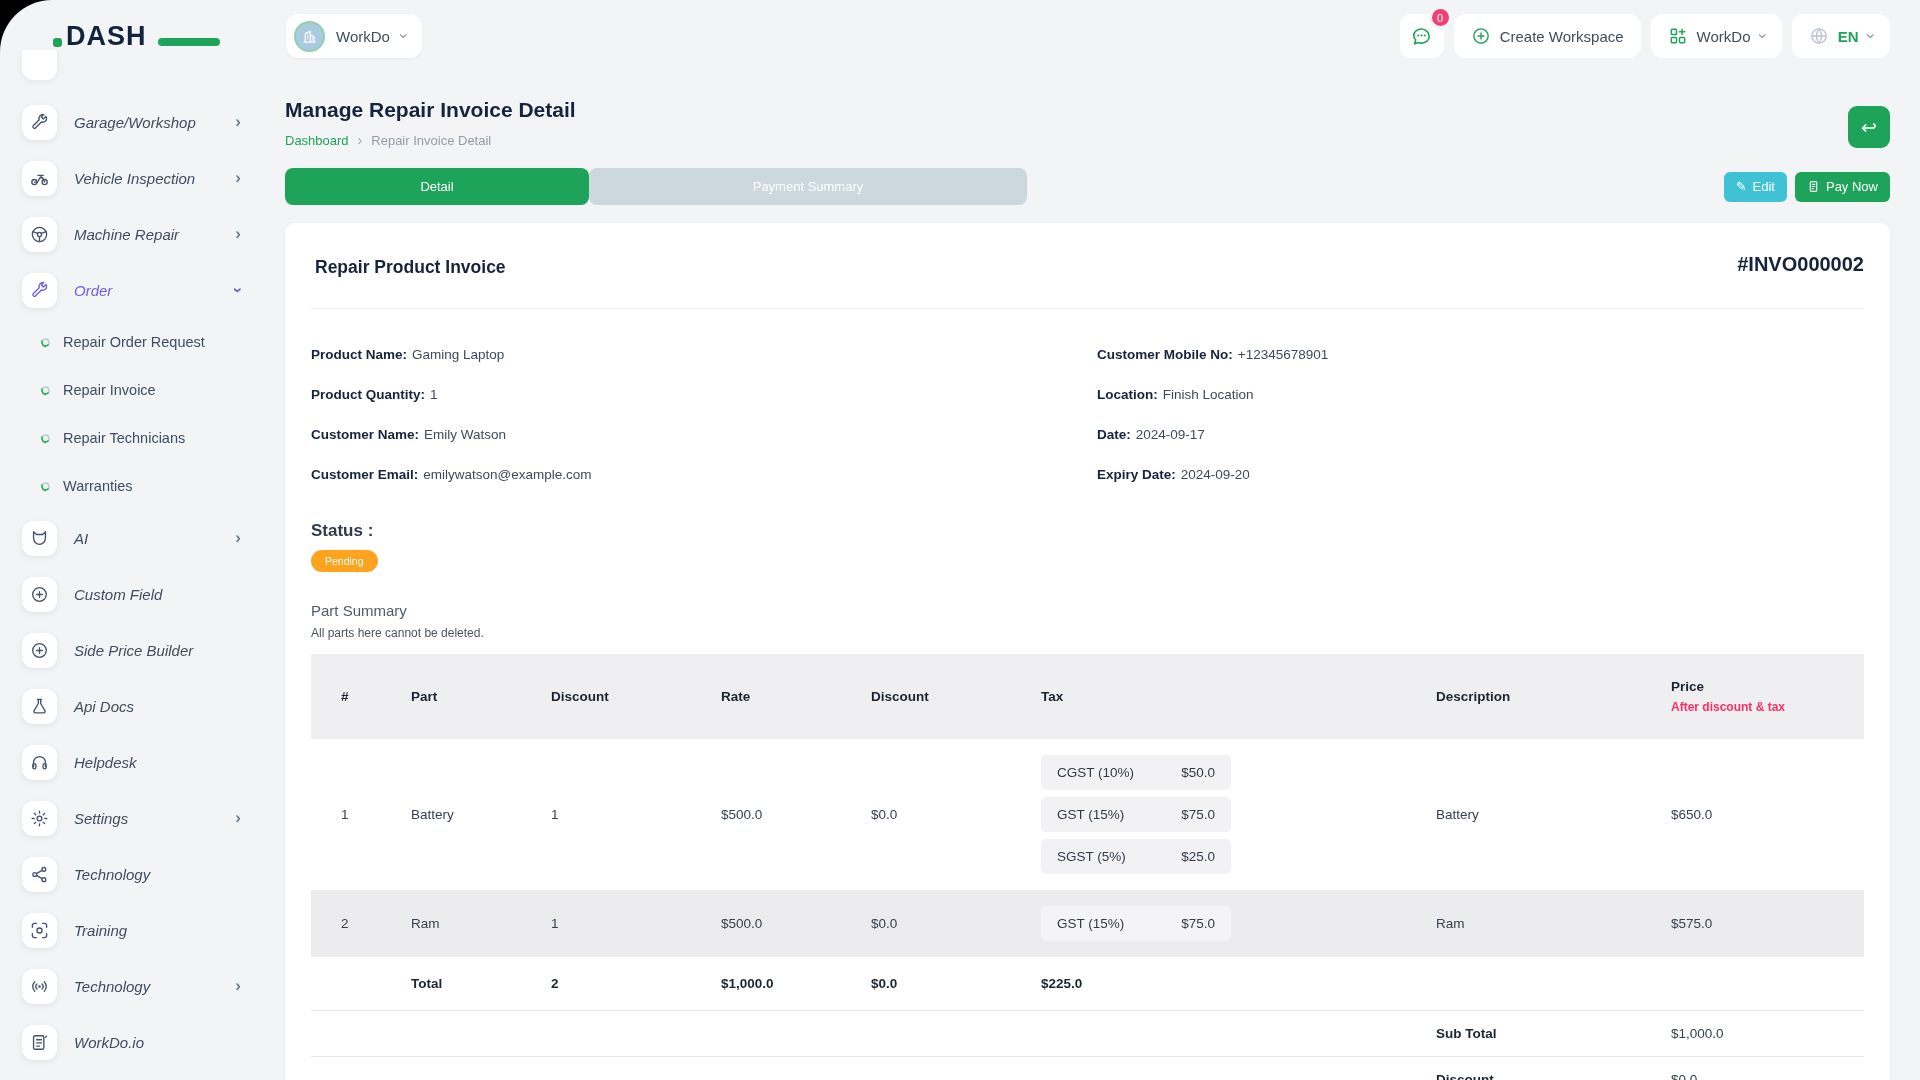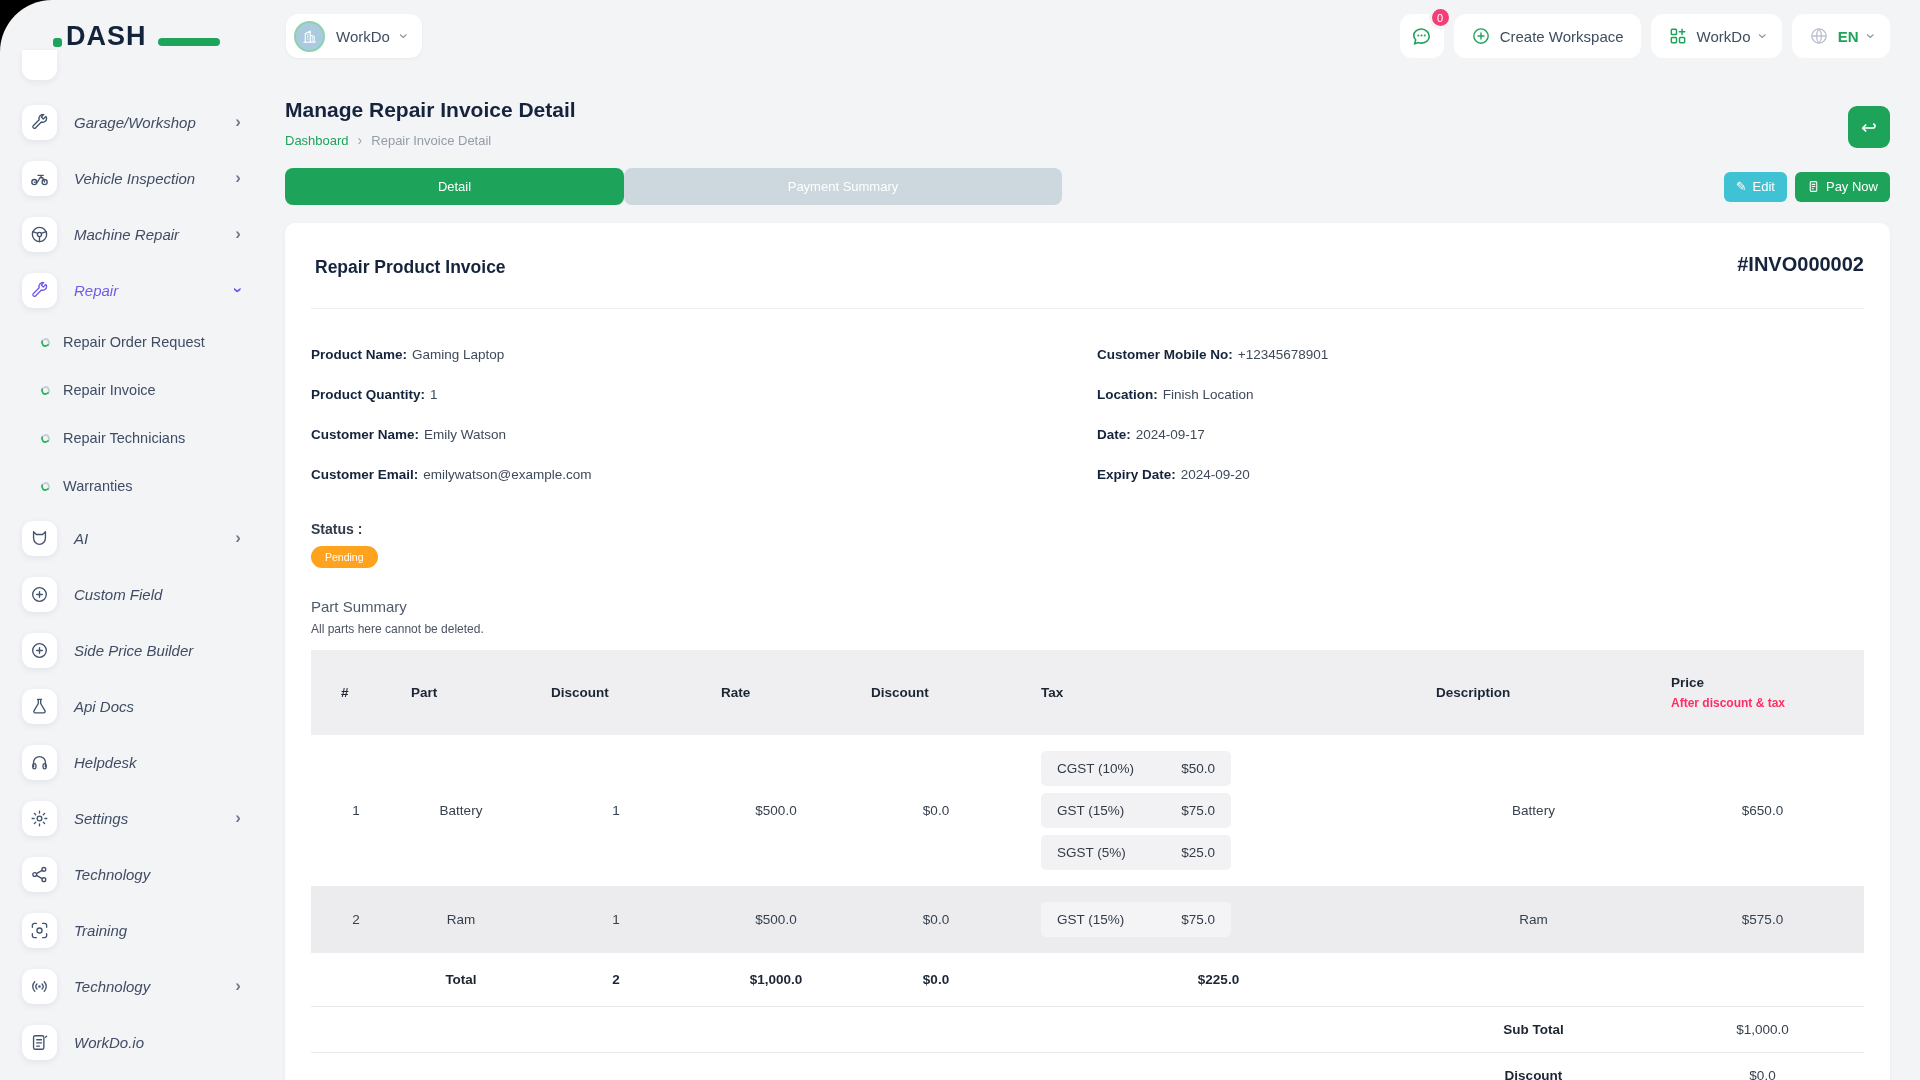--- a/index.html
+++ b/index.html
@@ -67,52 +67,52 @@
   .page-title{font-size:21px;font-weight:700;color:#15233c;margin:0;}
   .breadcrumb{margin-top:10px;font-size:13px;display:flex;gap:9px;align-items:center;}
   .bc-home{color:var(--primary);cursor:pointer;}
   .bc-sep{color:#9aa3b1;font-size:14px;}
   .bc-cur{color:#949ca9;}
   .return-btn{margin-left:auto;margin-top:8px;width:42px;height:42px;border-radius:9px;background:var(--primary);
               color:#fff;display:flex;align-items:center;justify-content:center;font-size:19px;cursor:pointer;border:none;}
   .tab-row{margin-top:20px;display:flex;align-items:center;}
   .tab{height:37px;display:flex;align-items:center;justify-content:center;color:#fff;font-size:13px;
        border-radius:8px;cursor:pointer;}
-  .tab-detail{width:339px;background:var(--primary);text-align:right;}
+  .tab-detail{width:304px;background:var(--primary);text-align:right;}
   .tab-payment{width:438px;background:var(--tab-inactive);}
   .action-row{margin-left:auto;display:flex;gap:8px;}
   .btn{height:30px;border-radius:6px;color:#fff;font-size:13px;display:flex;align-items:center;gap:6px;
        padding:0 12px;border:none;cursor:pointer;}
   .btn svg{width:13px;height:13px;}
   .btn-edit{background:var(--edit);}
   .btn-pay{background:var(--primary);}
 
   
   .card{margin-top:18px;background:#fff;border-radius:10px;padding:30px 26px 0 26px;height:900px;
         box-shadow:0 1px 4px rgba(20,30,60,.04);}
   .card-head{display:flex;justify-content:space-between;align-items:flex-start;padding-bottom:26px;
              border-bottom:1px solid #ededf2;}
   .card-title{font-size:17.5px;font-weight:700;color:#15233c;margin:4px;}
   .inv-no{font-size:20px;font-weight:700;color:#15233c;}
   .fields{display:grid;grid-template-columns:786px 1fr;margin-top:38px;}
   .field{margin-bottom:25px;font-size:13.5px;}
   .flabel{font-weight:700;color:#15233c;}
   .fvalue{color:#3e4a5a;margin-left:5px;}
-  .status-label{margin-top:14px;font-size:14px;font-weight:700;color:#2f3a4a;}
+  .status-label{margin-top:14px;font-size:17px;font-weight:700;color:#2f3a4a;}
   .status-badge{display:inline-block;margin-top:9px;background:var(--pending);color:#fff;font-size:10.5px;
                 padding:5px 14px;border-radius:12px;}
   .ps-title{margin-top:30px;font-size:15px;color:#505b69;}
   .ps-note{margin-top:7px;font-size:12px;color:#4a5360;}
 
   
   table.parts{width:100%;border-collapse:collapse;margin-top:14px;font-size:13.5px;color:#37414e;table-layout:fixed;}
   .parts th{background:#efeff2;text-align:left;padding:25px 10px 25px 30px;color:#1c2633;font-size:13.5px;
             font-weight:700;vertical-align:middle;}
   th.price-th .note{color:var(--price-note);font-size:12px;margin-top:6px;font-weight:700;}
-  .parts td{padding:16px 10px 16px 30px;vertical-align:middle;text-align:center;}
+  .parts td{padding:16px 10px 16px 30px;vertical-align:middle;}
   tr.shaded{background:#ececef;}
   .chips{display:flex;flex-direction:column;gap:7px;}
   .chip{width:190px;display:flex;justify-content:space-between;align-items:center;background:#f2f2f5;
         border-radius:5px;padding:10px 16px;color:#333b46;}
   tr.shaded .chip{background:#f4f4f7;}
   tr.total-row td{font-weight:700;border-bottom:1px solid #e8e8ec;padding:19px 10px 19px 30px;color:#1c2633;}
   tr.sum-row td{border-bottom:1px solid #e8e8ec;padding:15px 10px 15px 30px;color:#37414e;}
   tr.sum-row .sum-label{font-weight:700;color:#1c2633;}
 </style>
 </head>
@@ -208,21 +208,21 @@
         </span>
     <span class="side-label">Machine Repair</span>
     <span class="chev">›</span>
   </div>
       <div class="side-item active">
     <span class="icon-box icon-slot">
           <svg viewBox="0 0 24 24" fill="none" stroke="currentColor" stroke-width="1.7" stroke-linecap="round" stroke-linejoin="round">
             <path d="M21 6.8a5 5 0 0 1-6.6 4.6L7.2 18.6a2 2 0 1 1-2.8-2.8l7.2-7.2A5 5 0 0 1 17.3 2l-3 3 2.5 2.5 3.1-3c.6.7 1 1.4 1.1 2.3z"></path>
           </svg>
         </span>
-    <span class="side-label">Repair</span>
+    <span class="side-label">Order</span>
     <span class="chev down">›</span>
   </div>
       <div class="side-sub">
     <span class="bullet"></span>
     <span class="side-sub-label">Repair Order Request</span>
   </div>
       <div class="side-sub">
     <span class="bullet"></span>
     <span class="side-sub-label">Repair Invoice</span>
   </div>

